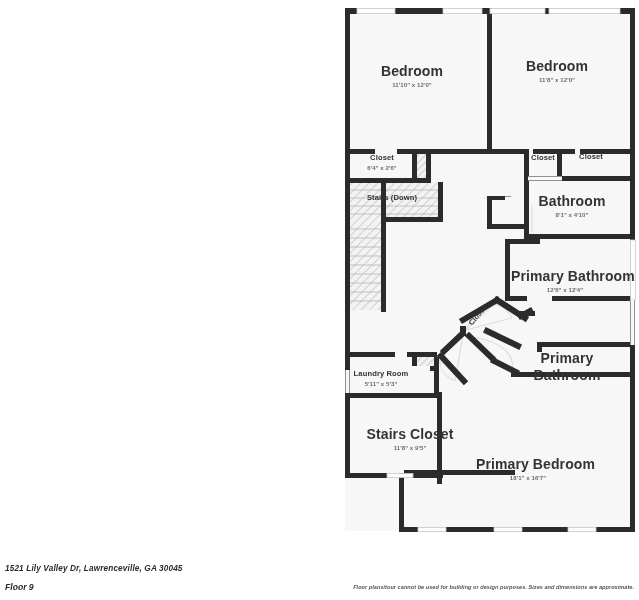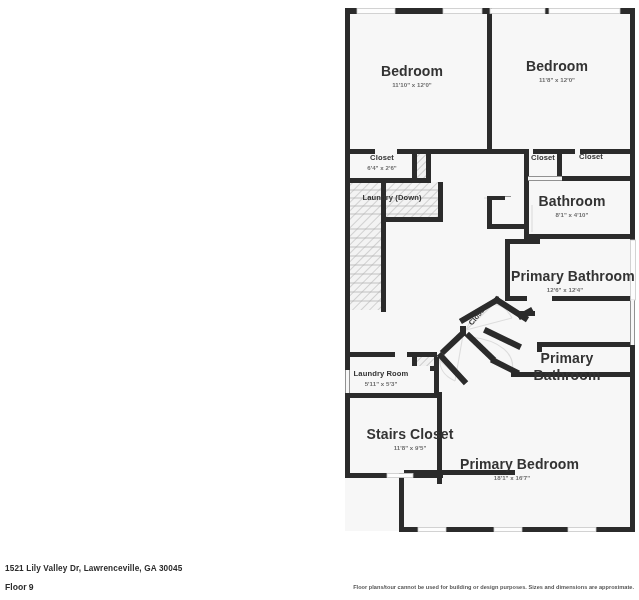--- a/index.html
+++ b/index.html
@@ -63,20 +63,21 @@
     color: #2f2f2f;
     white-space: nowrap;
   }
 
   #caption {
     position: absolute;
     left: 0;
     top: 556px;
     width: 639px;
     height: 44px;
+    font-style: italic;
   }
   #addr-line {
     position: absolute;
     left: 5px;
     top: 8px;
     font-size: 8.2px;
     font-weight: bold;
     color: #2b2b2b;
     letter-spacing: 0.15px;
   }
@@ -300,21 +301,21 @@
     <span class="rm-name">Bedroom</span>
     <span class="rm-dim">11'8" x 12'0"</span>
   </div>
 
   <div class="room-label small" style="left:347px; top:154px; width:70px;">
     <span class="rm-name">Closet</span>
     <span class="rm-dim">6'4" x 2'6"</span>
   </div>
 
   <div class="room-label small" style="left:352px; top:194px; width:80px;">
-    <span class="rm-name">Laundry (Down)</span>
+    <span class="rm-name">Stairs (Down)</span>
     <span class="rm-dim"></span>
   </div>
 
   <div class="room-label small" style="left:521px; top:154px; width:44px;">
     <span class="rm-name">Closet</span>
     <span class="rm-dim"></span>
   </div>
 
   <div class="room-label small" style="left:567px; top:153px; width:48px;">
     <span class="rm-name">Closet</span>
@@ -340,21 +341,21 @@
   <div class="room-label small" style="left:344px; top:370px; width:74px;">
     <span class="rm-name">Laundry Room</span>
     <span class="rm-dim">5'11" x 5'3"</span>
   </div>
 
   <div class="room-label" style="left:365px; top:426px; width:90px;">
     <span class="rm-name">Stairs Closet</span>
     <span class="rm-dim">11'8" x 9'5"</span>
   </div>
 
-  <div class="room-label" style="left:460px; top:456px; width:104px;">
+  <div class="room-label" style="left:476px; top:456px; width:104px;">
     <span class="rm-name">Primary Bedroom</span>
     <span class="rm-dim">18'1" x 16'7"</span>
   </div>
 
   <div class="rot-label" style="left:466px; top:311px; transform:rotate(-50deg);">Closet</div>
 
 </div>
 
 <div id="caption">
   <div id="addr-line">1521 Lily Valley Dr, Lawrenceville, GA 30045</div>

